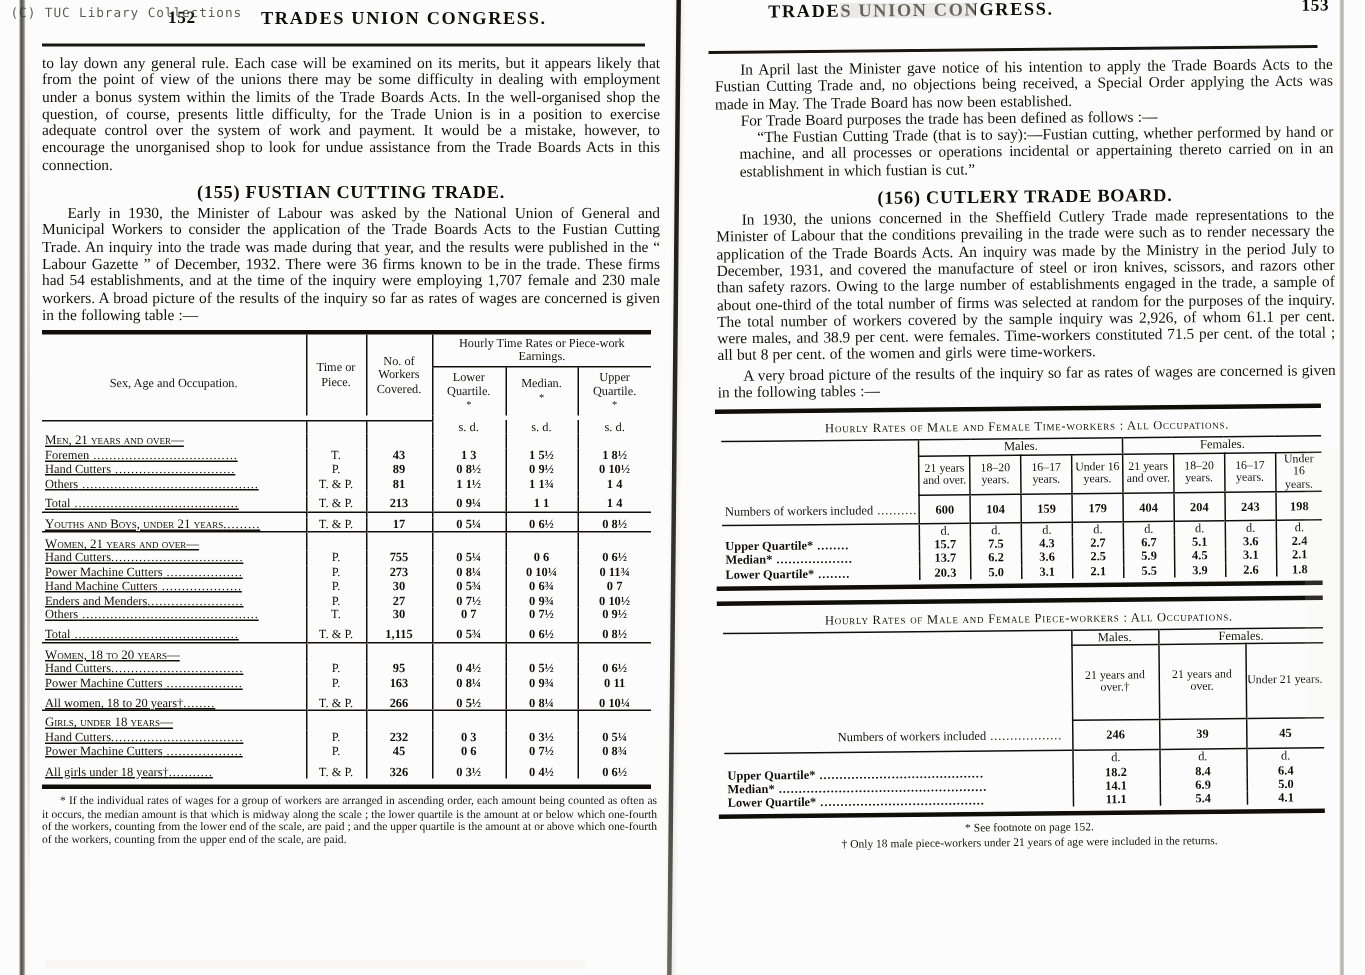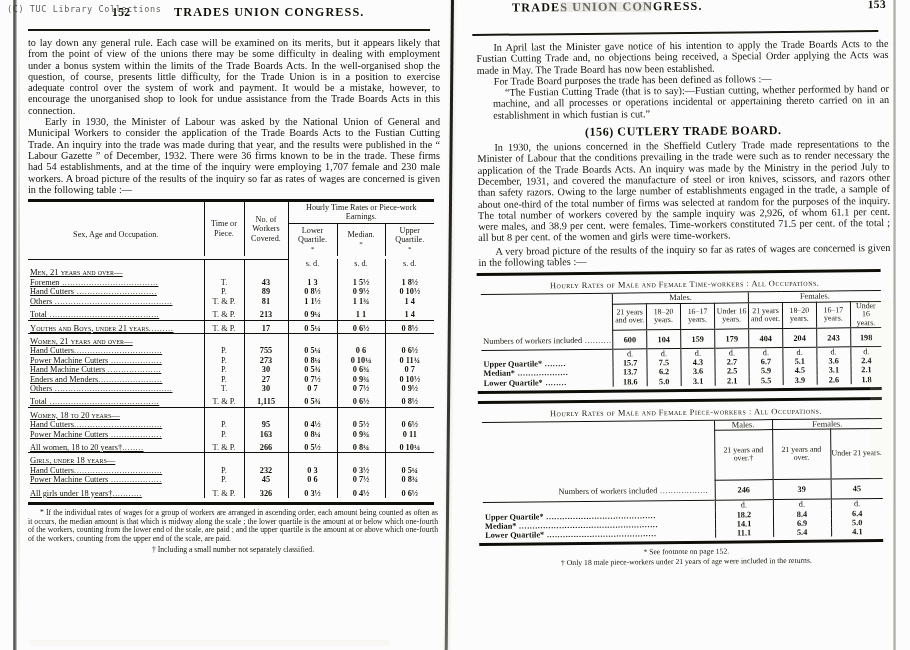--- a/index.html
+++ b/index.html
@@ -225,20 +225,21 @@
 
   <div class="page page-left">
     <div class="hdr">
       <span class="folio folio-l">152</span>
       <span class="running running-l">TRADES UNION CONGRESS.</span>
     </div>
     <div class="rule-thick"></div>
 
     <p class="body">to lay down any general rule.  Each case will be examined on its merits, but it appears likely that from the point of view of the unions there may be some difficulty in dealing with employment under a bonus system within the limits of the Trade Boards Acts.  In the well-organised shop the question, of course, presents little difficulty, for the Trade Union is in a position to exercise adequate control over the system of work and payment.  It would be a mistake, however, to encourage the unorganised shop to look for undue assistance from the Trade Boards Acts in this connection.</p>
 
+    <h2 class="sec">(155)  FUSTIAN CUTTING TRADE.</h2>
 
     <p class="body indent">Early in 1930, the Minister of Labour was asked by the National Union of General and Municipal Workers to consider the application of the Trade Boards Acts to the Fustian Cutting Trade.  An inquiry into the trade was made during that year, and the results were published in the “ Labour Gazette ” of December, 1932.  There were 36 firms known to be in the trade.  These firms had 54 establishments, and at the time of the inquiry were employing 1,707 female and 230 male workers.  A broad picture of the results of the inquiry so far as rates of wages are concerned is given in the following table :—</p>
 
     <div class="tbl-wrap">
       <div class="rule-heavy"></div>
 
       <table class="ltab">
         <colgroup>
           <col style="width:176px">
           <col style="width:40px">
@@ -501,21 +502,20 @@
           <td class="sd vl">0    4½</td>
           <td class="sd vl">0    6½</td>
         </tr>
       </tbody>
         </table>
 
       <div class="rule-heavy" style="margin-top:4px;"></div>
     </div>
 
     <p class="foot" style="text-indent:12px;">* If the individual rates of wages for a group of workers are arranged in ascending order, each amount being counted as often as it occurs, the median amount is that which is midway along the scale ; the lower quartile is the amount at or below which one-fourth of the workers, counting from the lower end of the scale, are paid ; and the upper quartile is the amount at or above which one-fourth of the workers, counting from the upper end of the scale, are paid.</p>
-    <p class="foot ctrline" style="margin-top:3px;">† Including a small number not separately classified.</p>
   </div>
 
   <div class="page page-right">
    <div class="inner">
     <div class="hdr">
       <span class="running running-r">TRADES UNION CONGRESS.</span>
       <span class="folio folio-r">153</span>
     </div>
     <div class="rule-thick"></div>
 
@@ -599,21 +599,21 @@
         <td class="vl b">6.2</td>
         <td class="vl b">3.6</td>
         <td class="vl b">2.5</td>
         <td class="vl b">5.9</td>
         <td class="vl b">4.5</td>
         <td class="vl b">3.1</td>
         <td class="vl b">2.1</td>
       </tr>
       <tr>
         <td class="lbl b"><span>Lower Quartile*</span><span class="dots"> ........</span></td>
-        <td class="vl b">18.6</td>
+        <td class="vl b">20.3</td>
         <td class="vl b">5.0</td>
         <td class="vl b">3.1</td>
         <td class="vl b">2.1</td>
         <td class="vl b">5.5</td>
         <td class="vl b">3.9</td>
         <td class="vl b">2.6</td>
         <td class="vl b">1.8</td>
       </tr>
     </tbody>
         </table>

